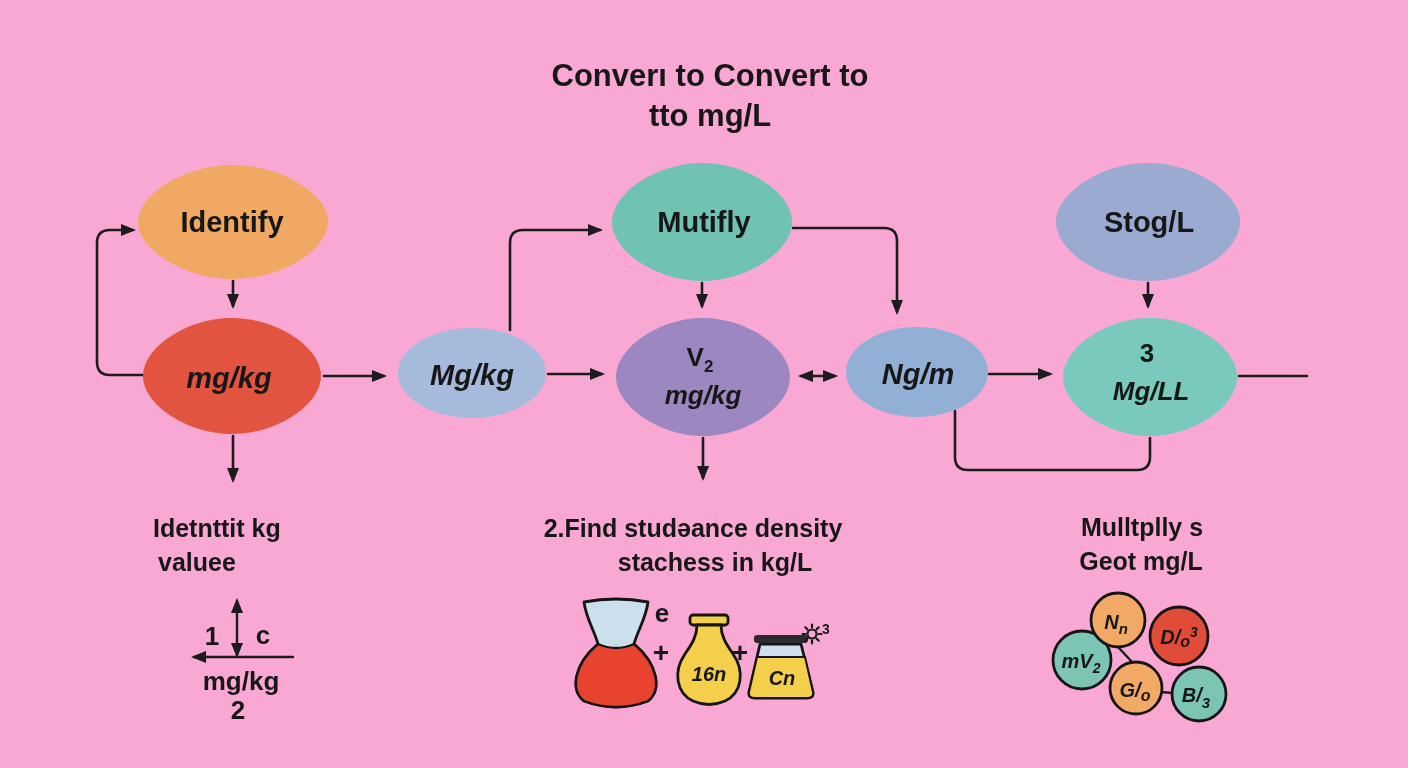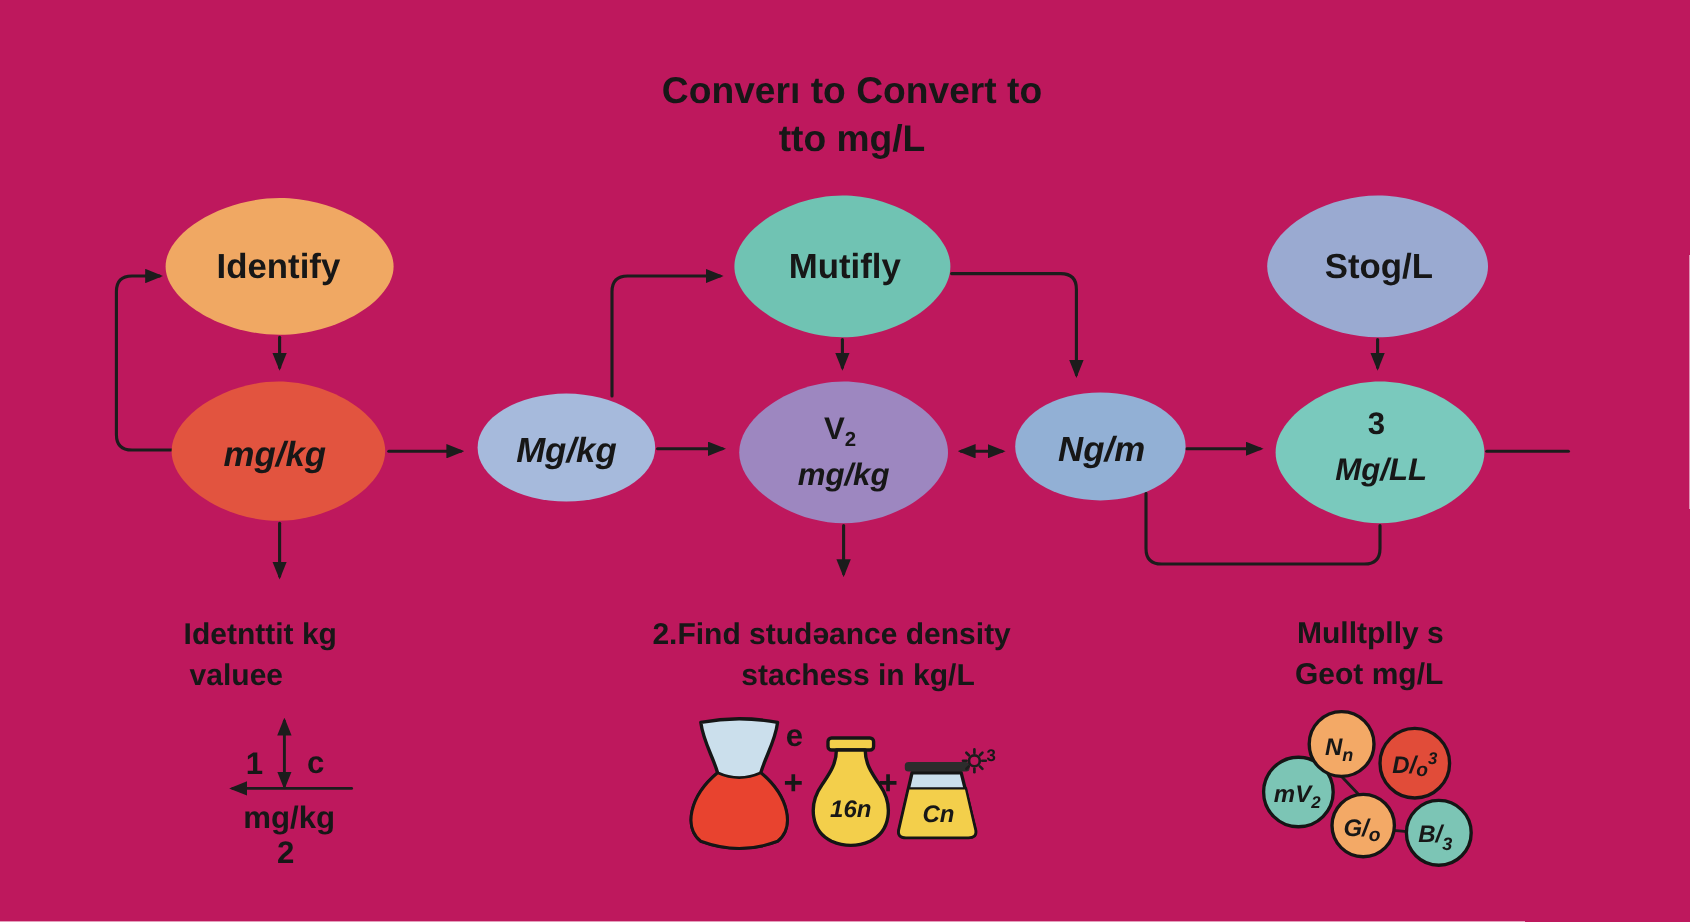--- a/index.html
+++ b/index.html
@@ -1,16 +1,16 @@
 <!DOCTYPE html>
 <html><head>
 <meta charset="utf-8">
 <style>
   html,body{margin:0;padding:0;background:#ffffff;}
-  .stage{position:relative;width:1408px;height:768px;background:#be185d;overflow:hidden;
+  .stage{position:relative;width:1408px;height:768px;background:#f9a8d4;overflow:hidden;
          font-family:"Liberation Sans","DejaVu Sans",sans-serif;}
   svg text{fill:#171717;}
   .tt   {font:700 31px "Liberation Sans","DejaVu Sans",sans-serif;text-anchor:middle;}
   .cap  {font:700 25px "Liberation Sans","DejaVu Sans",sans-serif;text-anchor:middle;}
   .capL {font:700 25px "Liberation Sans","DejaVu Sans",sans-serif;text-anchor:start;}
   .node {font:700 29px "Liberation Sans","DejaVu Sans",sans-serif;text-anchor:middle;}
   .node2{font:700 26px "Liberation Sans","DejaVu Sans",sans-serif;text-anchor:middle;}
   .it   {font-style:italic;}
   .frac {font:700 26px "Liberation Sans","DejaVu Sans",sans-serif;text-anchor:middle;}
   .lab20{font:700 20px "Liberation Sans","DejaVu Sans",sans-serif;text-anchor:middle;font-style:italic;}

